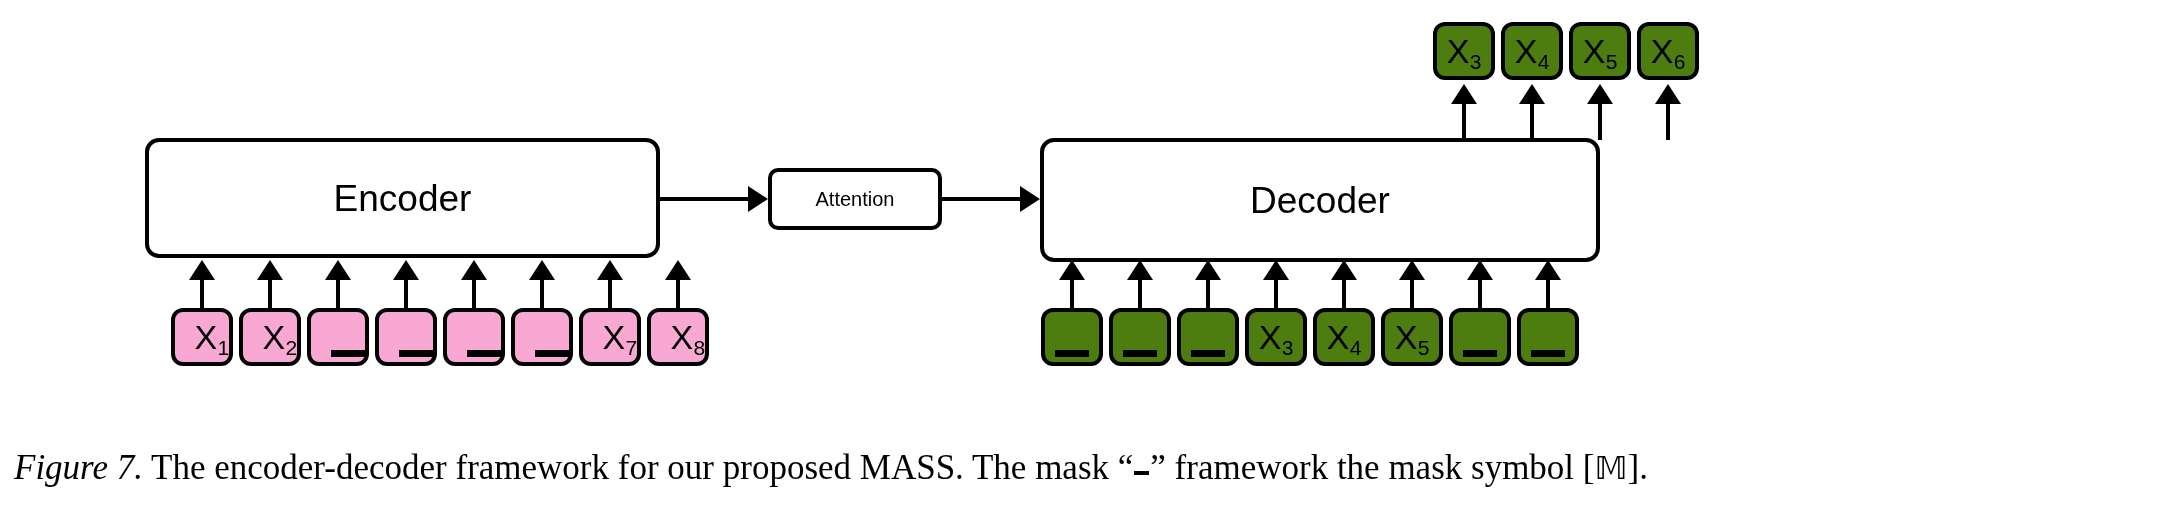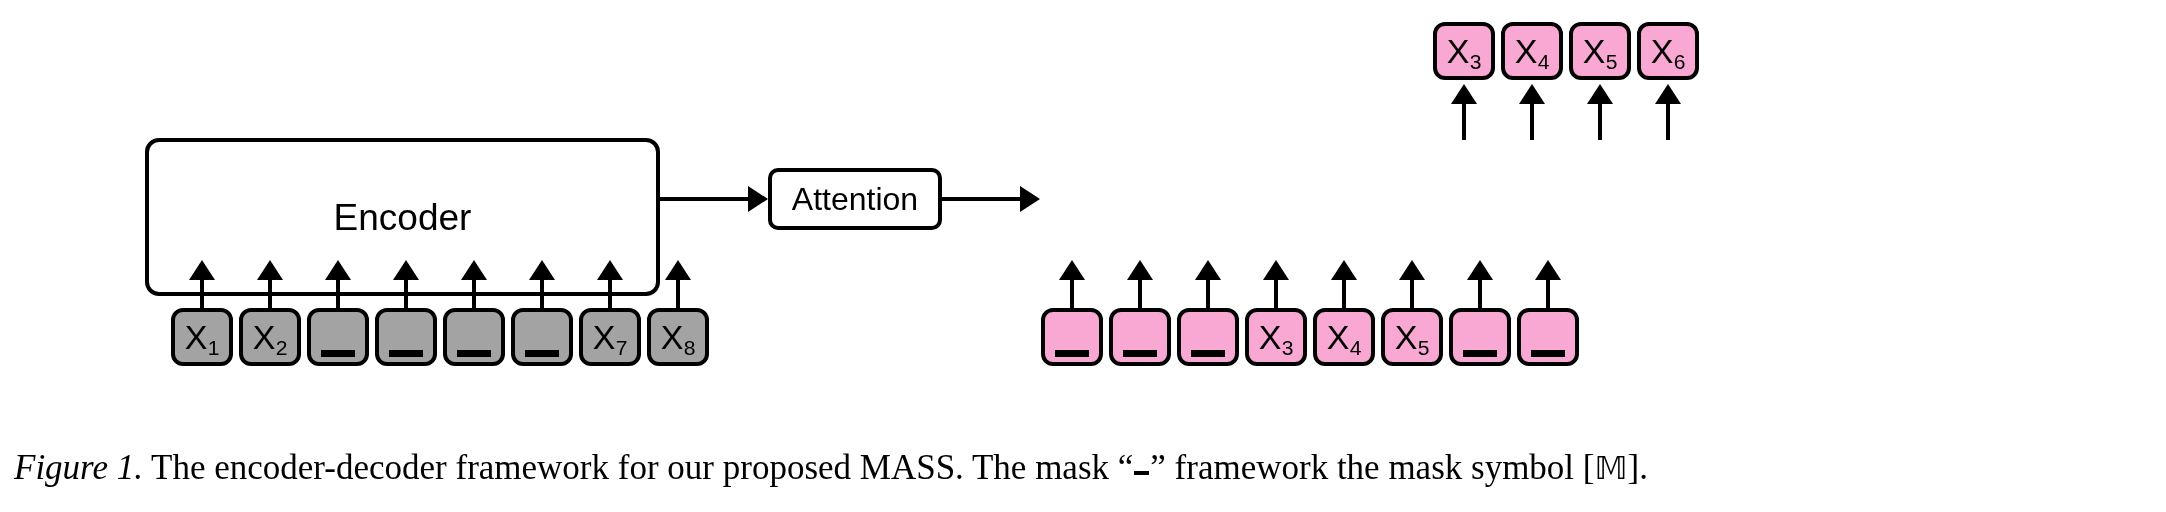--- a/index.html
+++ b/index.html
@@ -40,43 +40,44 @@
     font-family: "Liberation Sans", sans-serif;
     letter-spacing: 0px;
     line-height: 1;
     white-space: nowrap;
   }
   .attention-box {
     border-width: 4px;
     border-radius: 10px;
   }
   .attention-box .module-label {
-    font-size: 32px;
+    font-size: 20px;
     text-align: right;
   }
 
   
   .token {
     position: absolute;
     box-sizing: border-box;
     border: 4px solid #000000;
     border-radius: 12px;
     display: flex;
     align-items: center;
     justify-content: center;
     font-size: 34px;
     color: #000000;
     font-family: "Liberation Sans", sans-serif;
     line-height: 1;
   }
   .token.enc {
-    background: #a3a3a3;
+    background: #f9a8d4;
+    justify-content: flex-end;
   }
   .token.dec, .token.out {
-    background: #f9a8d4;
+    background: #4d7c0f;
   }
   .token .tok-text {
     display: inline-block;
     white-space: nowrap;
   }
   .token .tok-text sub {
     font-size: 0.62em;
     vertical-align: baseline;
     position: relative;
     top: 0.30em;
@@ -153,21 +154,21 @@
   #caption .bbm {
     font-family: "DejaVu Sans", sans-serif;
     font-size: 0.92em;
   }
 </style>
 </head>
 <body>
 
 <div id="figure-root">
 
-  <div class="module-box" id="encoder-box" style="left:145px; top:138px; width:515px; height:158px;">
+  <div class="module-box" id="encoder-box" style="left:145px; top:138px; width:515px; height:120px;">
     <span class="module-label">Encoder</span>
   </div>
 
   <div id="encoder-arrows">
       <div class="vline" style="left:200px; top:278px; height:30px;"></div>
       <div class="arrow-up" style="left:189px; top:260px;"></div>
       <div class="vline" style="left:268px; top:278px; height:30px;"></div>
       <div class="arrow-up" style="left:257px; top:260px;"></div>
       <div class="vline" style="left:336px; top:278px; height:30px;"></div>
       <div class="arrow-up" style="left:325px; top:260px;"></div>
@@ -213,20 +214,23 @@
   <div class="hline" style="left:660px; top:197px; width:88px;"></div>
   <div class="arrow-right" style="left:748px; top:186px;"></div>
 
   <div class="module-box attention-box" id="attention-box" style="left:768px; top:168px; width:174px; height:62px;">
     <span class="module-label">Attention</span>
   </div>
 
   <div class="hline" style="left:942px; top:197px; width:78px;"></div>
   <div class="arrow-right" style="left:1020px; top:186px;"></div>
 
+  <div class="module-box" id="decoder-box" style="left:1040px; top:138px; width:560px; height:124px;">
+    <span class="module-label">Decoder</span>
+  </div>
 
   <div id="decoder-arrows">
       <div class="vline" style="left:1070px; top:278px; height:30px;"></div>
       <div class="arrow-up" style="left:1059px; top:260px;"></div>
       <div class="vline" style="left:1138px; top:278px; height:30px;"></div>
       <div class="arrow-up" style="left:1127px; top:260px;"></div>
       <div class="vline" style="left:1206px; top:278px; height:30px;"></div>
       <div class="arrow-up" style="left:1195px; top:260px;"></div>
       <div class="vline" style="left:1274px; top:278px; height:30px;"></div>
       <div class="arrow-up" style="left:1263px; top:260px;"></div>
@@ -285,16 +289,16 @@
       </div>
       <div class="token out" style="left:1569px; top:22px; width:62px; height:58px;">
         <span class="tok-text">X<sub>5</sub></span>
       </div>
       <div class="token out" style="left:1637px; top:22px; width:62px; height:58px;">
         <span class="tok-text">X<sub>6</sub></span>
       </div>
     </div>
 
   <div id="caption">
-    <span class="fig-num">Figure 1.</span><span style="white-space:pre"> The encoder-decoder framework for our proposed MASS. The mask “</span><span class="mask-quoted"><i></i></span><span>” framework the mask symbol [</span><span class="bbm">𝕄</span><span>].</span>
+    <span class="fig-num">Figure 7.</span><span style="white-space:pre"> The encoder-decoder framework for our proposed MASS. The mask “</span><span class="mask-quoted"><i></i></span><span>” framework the mask symbol [</span><span class="bbm">𝕄</span><span>].</span>
   </div>
 
 </div>
 
 </body></html>

